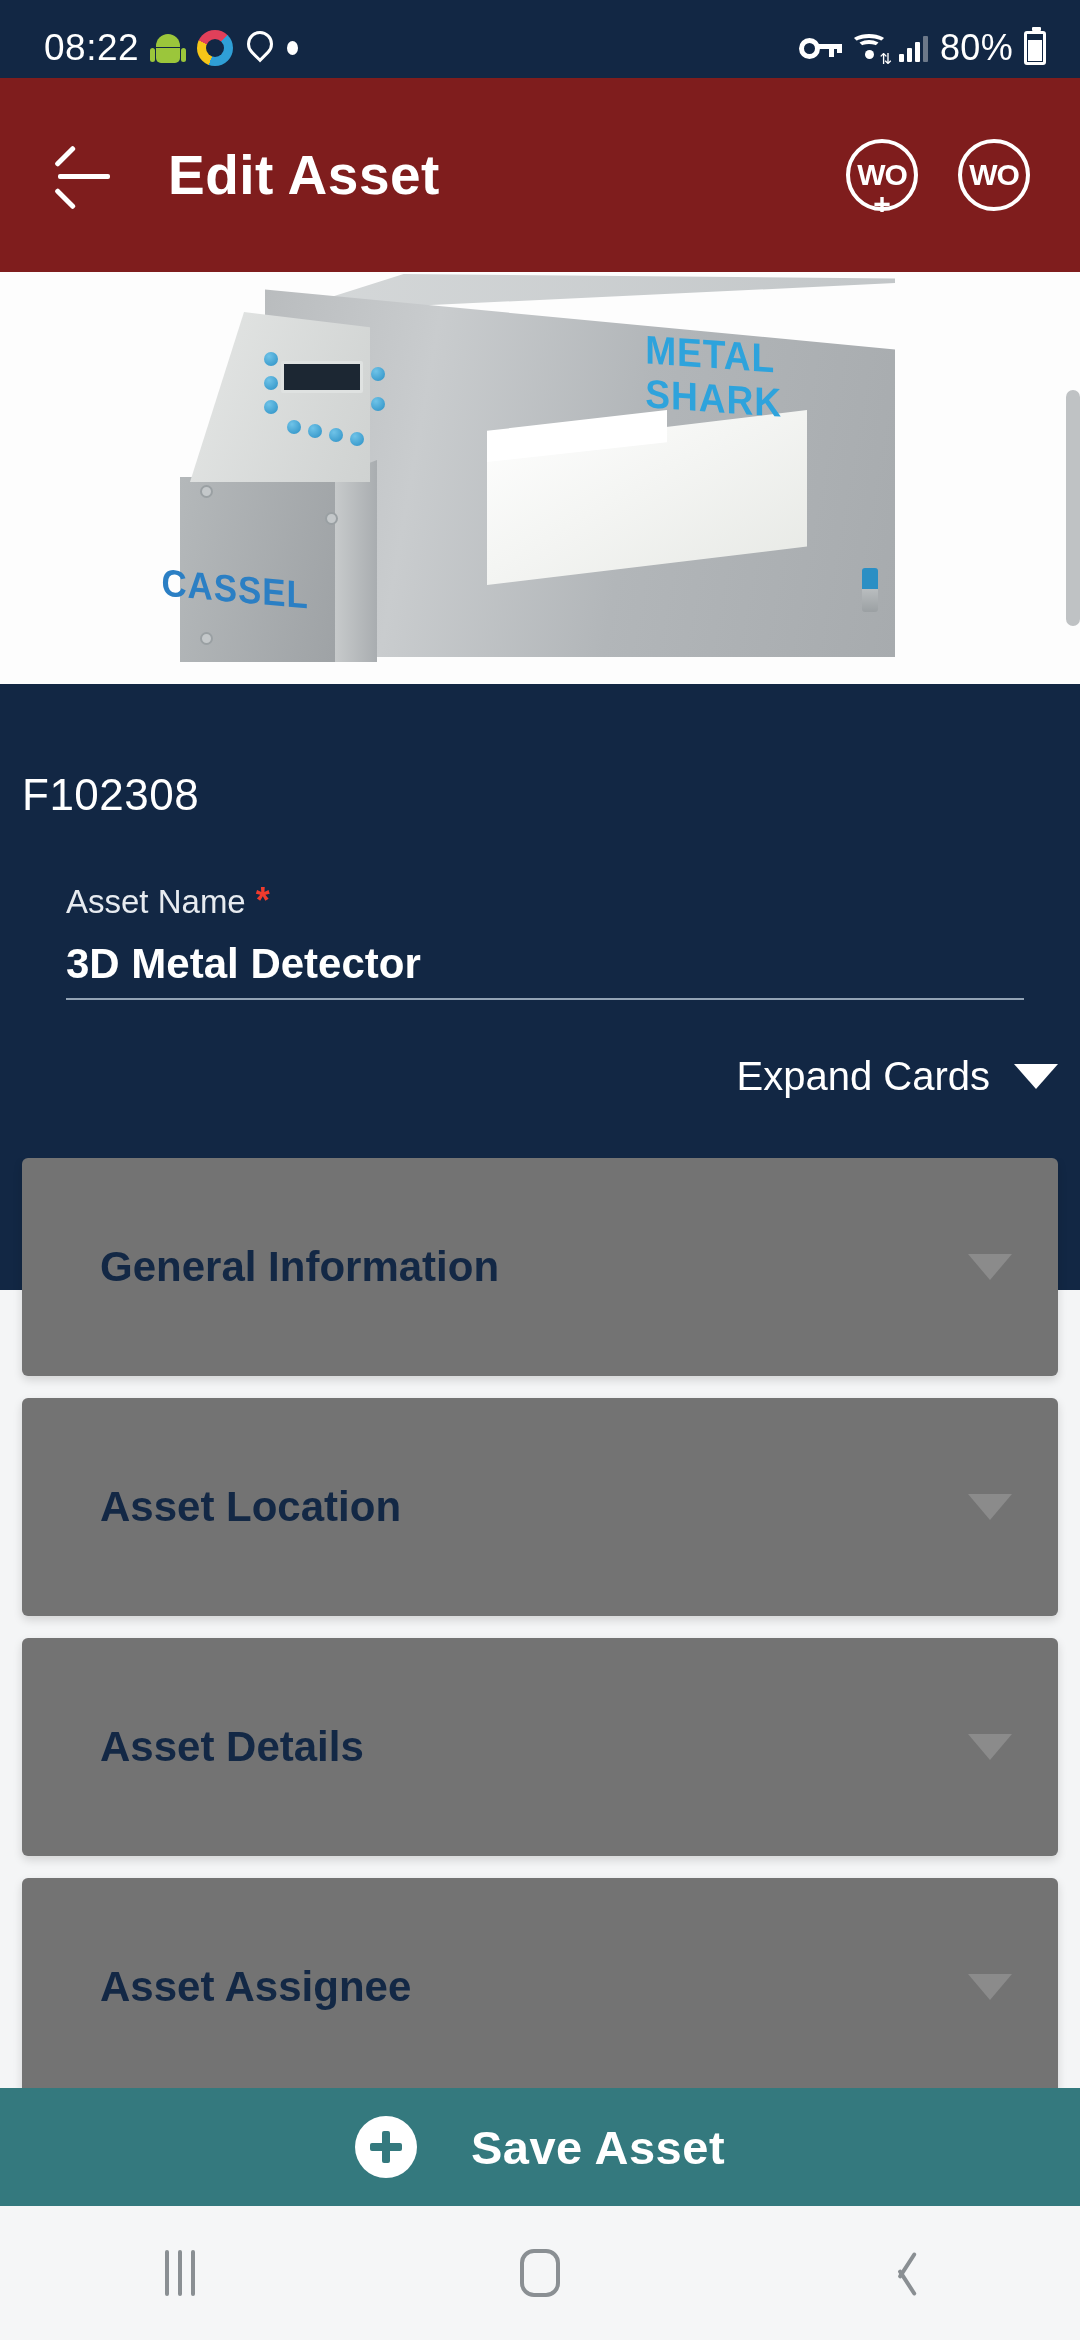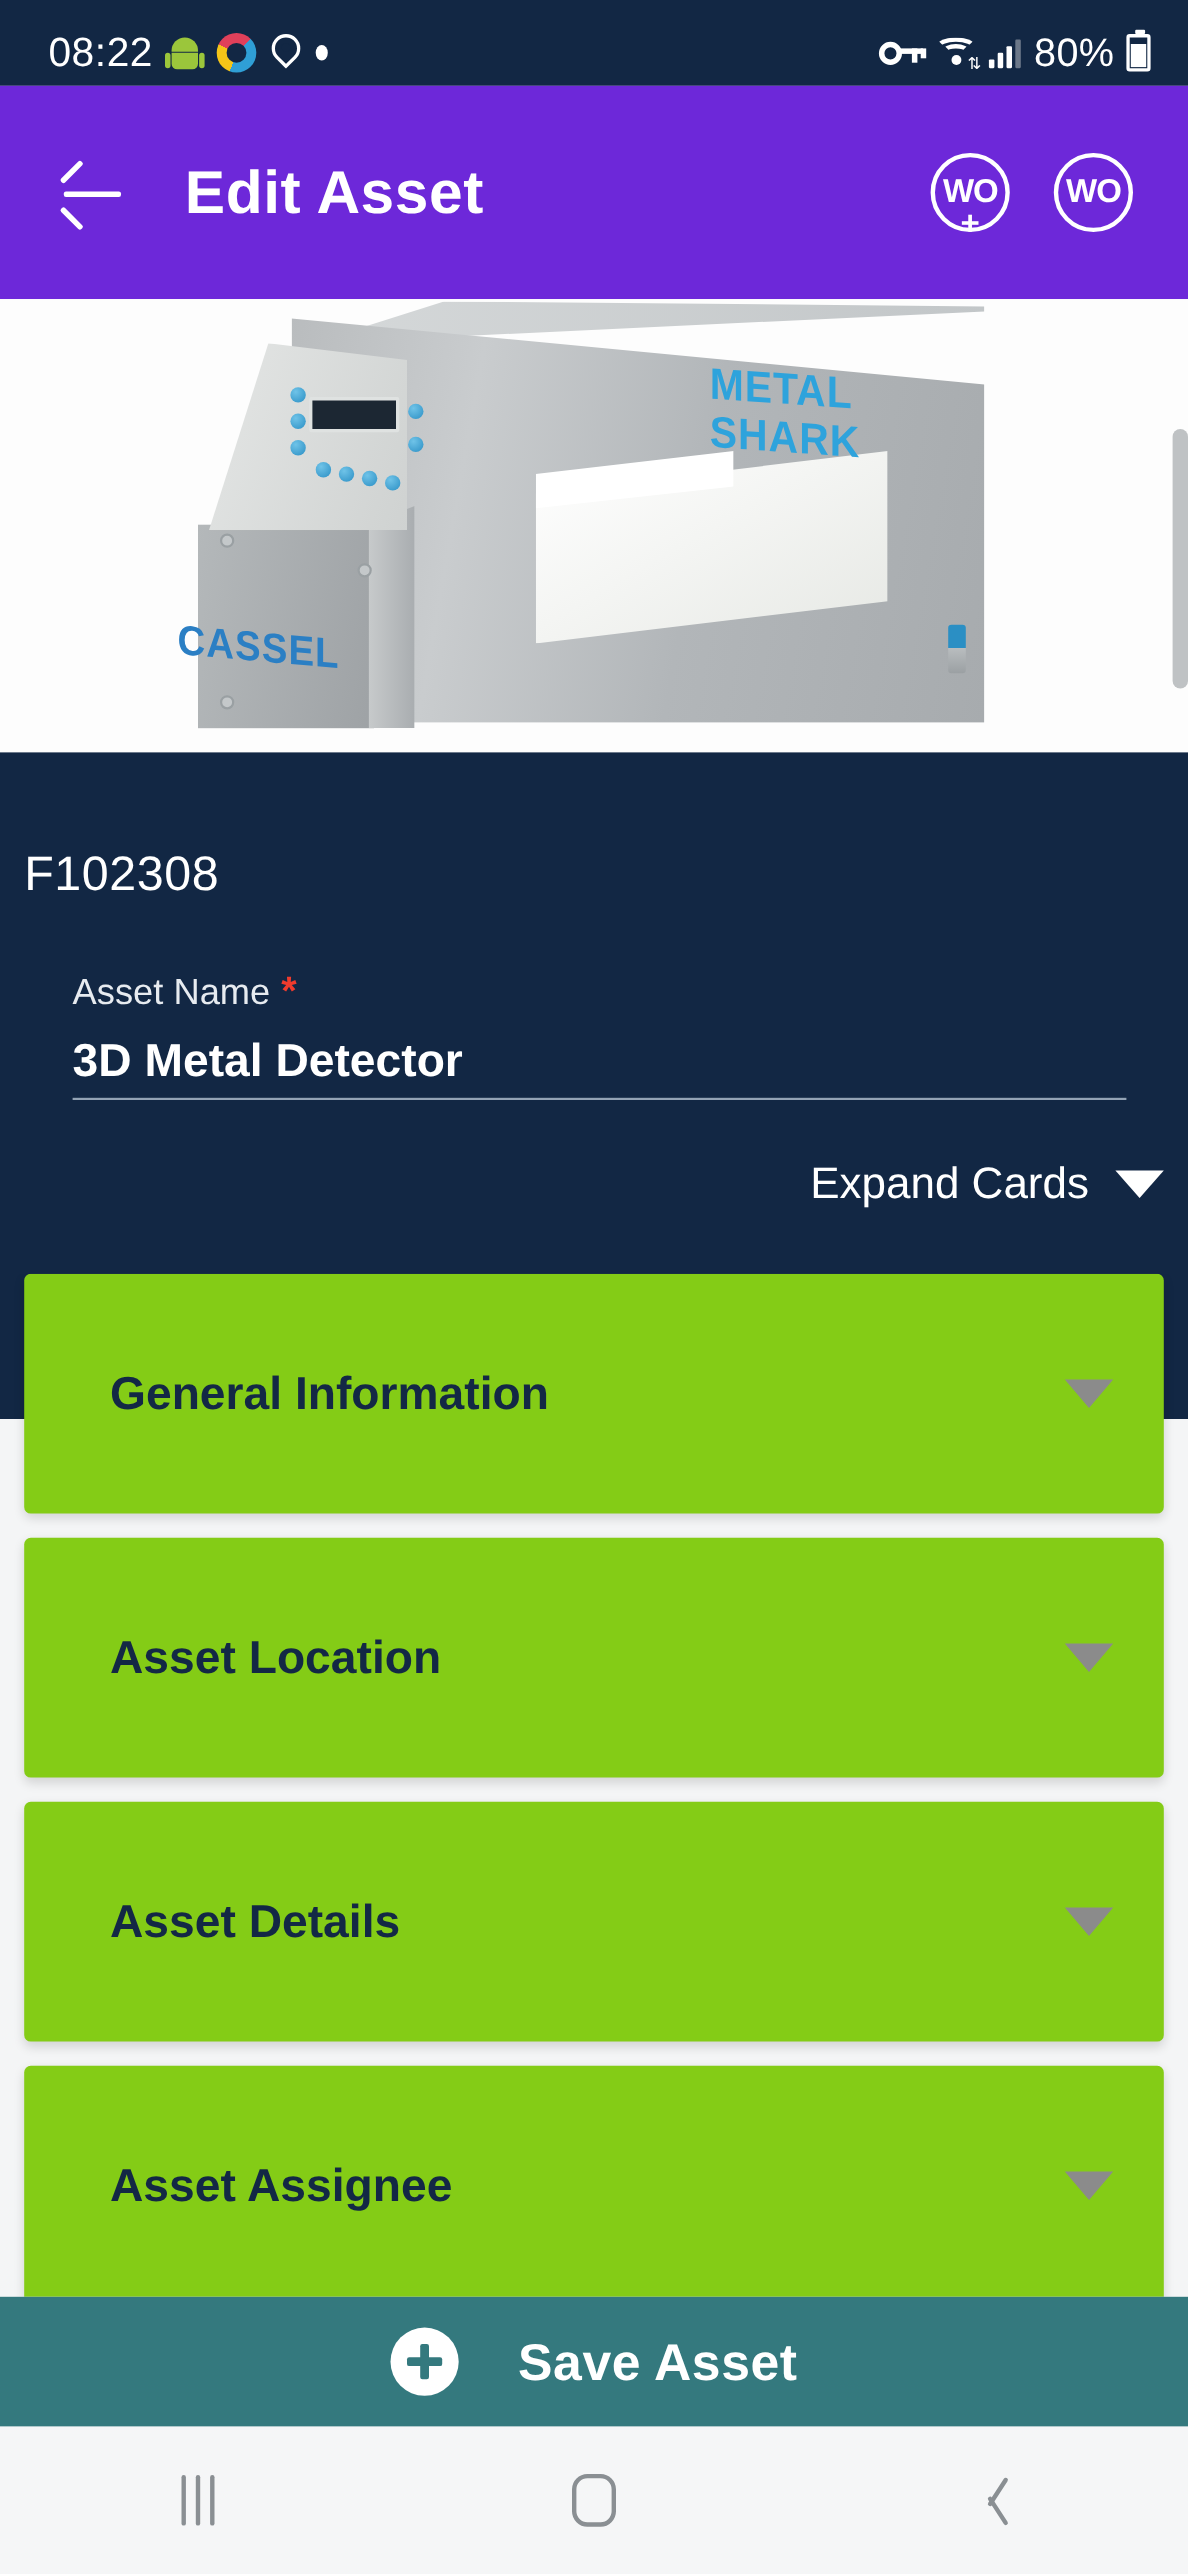--- a/index.html
+++ b/index.html
@@ -69,21 +69,21 @@
   .ic-signal i:nth-child(3){ height:20px; }
   .ic-signal i:nth-child(4){ height:26px; background:#6c7889; }
 
   .ic-batt{ width:22px; height:34px; position:relative; border:3px solid #fff; border-radius:3px; }
   .ic-batt:before{ content:""; position:absolute; top:-7px; left:5px; width:9px; height:4px; background:#fff; border-radius:1px;}
   .ic-batt .fill{ position:absolute; left:1px; right:1px; bottom:1px; height:75%; background:#fff; }
 
   
   .appbar{
     position:absolute; top:78px; left:0; width:1080px; height:194px;
-    background:#6d28d9; display:flex; align-items:center; padding:0 28px 0 44px;
+    background:#7f1d1d; display:flex; align-items:center; padding:0 28px 0 44px;
   }
   .back-btn{ width:78px; height:78px; display:flex; align-items:center; justify-content:center; }
   .back-arrow{ position:relative; width:54px; height:36px; }
   .back-arrow .line{ position:absolute; top:17px; left:2px; width:52px; height:5px; background:#fff; border-radius:2px; }
   .back-arrow .tip1{ position:absolute; top:6px; left:0px; width:26px; height:5px; background:#fff;
     border-radius:2px; transform:rotate(-45deg); transform-origin:left center; }
   .back-arrow .tip2{ position:absolute; top:30px; left:0px; width:26px; height:5px; background:#fff;
     border-radius:2px; transform:rotate(45deg); transform-origin:left center; }
   .appbar-title{ color:#ffffff; font-size:55px; font-weight:bold; margin-left:46px; letter-spacing:0.5px; }
   .appbar-actions{ margin-left:auto; display:flex; align-items:center; gap:40px; padding-right:22px; }
@@ -178,21 +178,21 @@
   }
   .expand-label{ color:#ffffff; font-size:40px; }
   .tri-white{ width:0;height:0;border-left:22px solid transparent;border-right:22px solid transparent;
     border-top:25px solid #ffffff; }
 
   
   .cards{
     position:absolute; top:1158px; left:0; width:1080px; height:930px; overflow:hidden;
   }
   .card{
-    position:relative; margin:0 22px 22px 22px; height:218px; background:#84cc16;
+    position:relative; margin:0 22px 22px 22px; height:218px; background:#737373;
     border-radius:6px; box-shadow:0 4px 10px rgba(0,0,0,.14);
     display:flex; align-items:center; justify-content:space-between; padding:0 46px 0 78px;
   }
   .card-title{ color:#132845; font-size:42px; font-weight:bold; }
   .tri-gray{ width:0;height:0;border-left:22px solid transparent;border-right:22px solid transparent;
     border-top:26px solid #8b8b8b; }
 
   
   .save-bar{
     position:absolute; left:0; top:2088px; width:1080px; height:118px;

